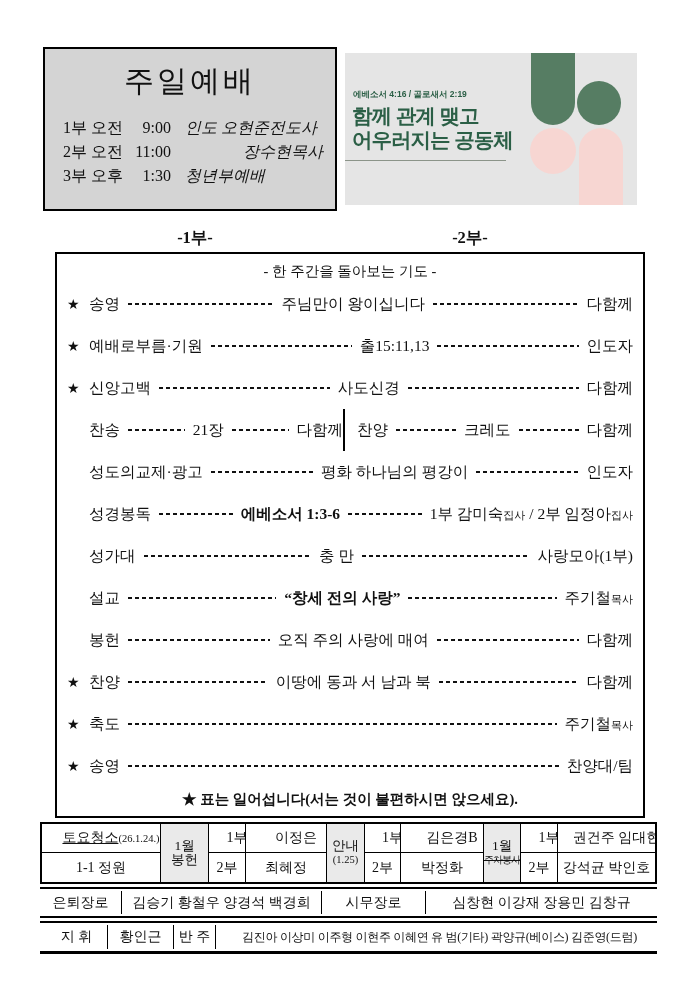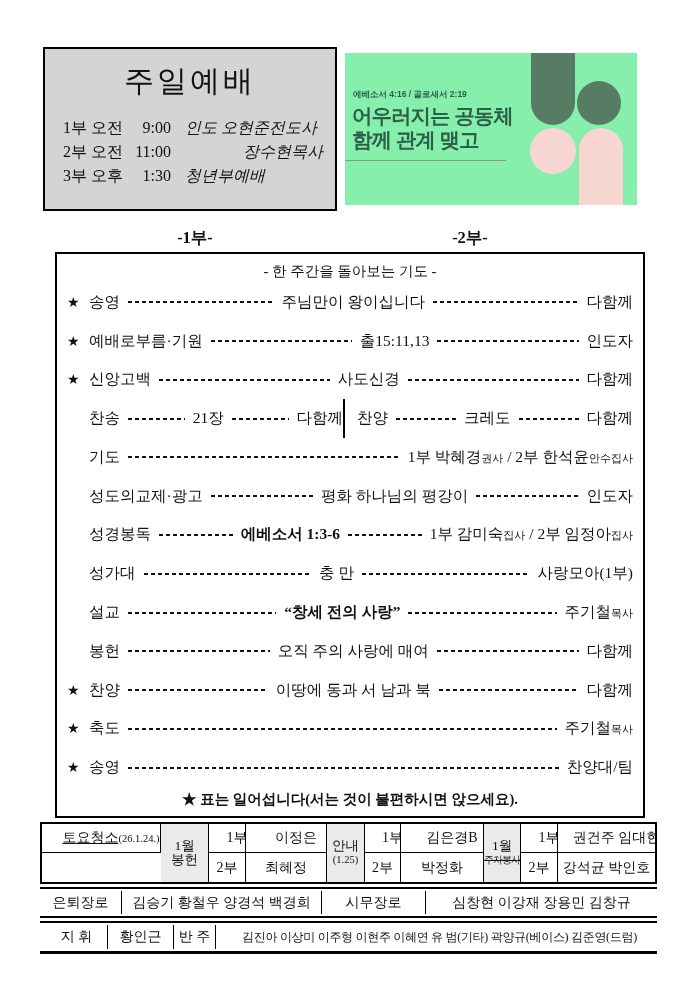--- a/index.html
+++ b/index.html
@@ -12,21 +12,21 @@
   .svc-title{font-size:30px;margin-top:12px;letter-spacing:3px;}
   .svc-lines{margin:14px 8px 0 18px;font-size:16px;}
   .svc-line{display:flex;line-height:24px;text-align:left;}
   .svc-no{width:64px;white-space:nowrap;}
   .svc-time{width:44px;text-align:right;white-space:nowrap;}
   .svc-right{flex:1;padding-left:14px;white-space:nowrap;font-style:italic;}
   .svc-line.l2 .svc-right{text-align:right;padding-right:4px;}
 
   
   .banner{position:absolute;left:345px;top:53px;width:292px;height:152px;
-          background:#86efac;overflow:hidden;}
+          background:#e5e5e5;overflow:hidden;}
   .banner .verse{position:absolute;left:8px;top:36px;font-size:8.5px;font-weight:bold;
                  color:#2b5f46;font-family:"Liberation Sans",sans-serif;letter-spacing:0;}
   .banner .slogan{position:absolute;left:7px;top:51px;font-size:20.5px;font-weight:bold;
                   color:#2b5f46;line-height:1.15;letter-spacing:-1px;
                   font-family:"Liberation Sans",sans-serif;white-space:nowrap;}
   .banner .underline{position:absolute;left:0;top:107px;width:161px;height:1px;background:#8b9489;}
   .shape{position:absolute;}
   .sh-green-pill{left:186px;top:0;width:44px;height:72px;background:#567d63;border-radius:0 0 22px 22px;}
   .sh-green-circle{left:232px;top:28px;width:44px;height:44px;background:#567d63;border-radius:50%;}
   .sh-pink-circle{left:185px;top:75px;width:46px;height:46px;background:#f7d6d2;border-radius:50%;}
@@ -106,22 +106,22 @@
         <span class="svc-no">3부 오후</span>
         <span class="svc-time">1:30</span>
         <span class="svc-right">청년부예배</span>
       </div>
     </div>
   </div>
 
   <div class="banner">
     <div class="verse">에베소서 4:16 / 골로새서 2:19</div>
     <div class="slogan">
+      <div>함께 관계 맺고</div>
       <div>어우러지는 공동체</div>
-      <div>함께 관계 맺고</div>
     </div>
     <div class="underline"></div>
     <div class="shape sh-green-pill"></div>
     <div class="shape sh-green-circle"></div>
     <div class="shape sh-pink-circle"></div>
     <div class="shape sh-pink-pill"></div>
   </div>
 
   <div class="part-label part1">-1부-</div>
   <div class="part-label part2">-2부-</div>
@@ -165,26 +165,20 @@
           <div class="half half2">
             <span class="lbl">찬양</span>
             <span class="leader"></span>
             <span class="ctr"><span>크레도</span></span>
             <span class="leader"></span>
             <span class="rgt"><span>다함께</span></span>
           </div>
         </div>
         <div class="row">
           <span class="star"></span>
-          <span class="lbl">기도</span>
-          <span class="leader"></span>
-          <span class="rgt"><span>1부 박혜경</span><span class="sm">권사</span><span> / 2부 한석윤</span><span class="sm">안수집사</span></span>
-        </div>
-        <div class="row">
-          <span class="star"></span>
           <span class="lbl">성도의교제·광고</span>
           <span class="leader"></span>
           <span class="ctr"><span>평화 하나님의 평강이</span></span>
           <span class="leader"></span>
           <span class="rgt"><span>인도자</span></span>
         </div>
         <div class="row">
           <span class="star"></span>
           <span class="lbl">성경봉독</span>
           <span class="leader"></span>
@@ -237,20 +231,23 @@
           <span class="rgt"><span>찬양대/팀</span></span>
         </div>
       </div>
     <div class="order-note">★ 표는 일어섭니다(서는 것이 불편하시면 앉으세요).</div>
   </div>
 
   <div class="t1">
     <div class="c rb" style="grid-area:1/1">
         <span class="u">토요청소</span>
         <span class="date-sm">(26.1.24.)</span>
+      </div>
+    <div class="c" style="grid-area:2/1">
+        <span>1-1 정원</span>
       </div>
     <div class="c gray" style="grid-area:1/2/3/3">
         <span>1월</span>
         <span>봉헌</span>
       </div>
     <div class="c rb" style="grid-area:1/3">
         <span>1부</span>
       </div>
     <div class="c" style="grid-area:2/3">
         <span>2부</span>

